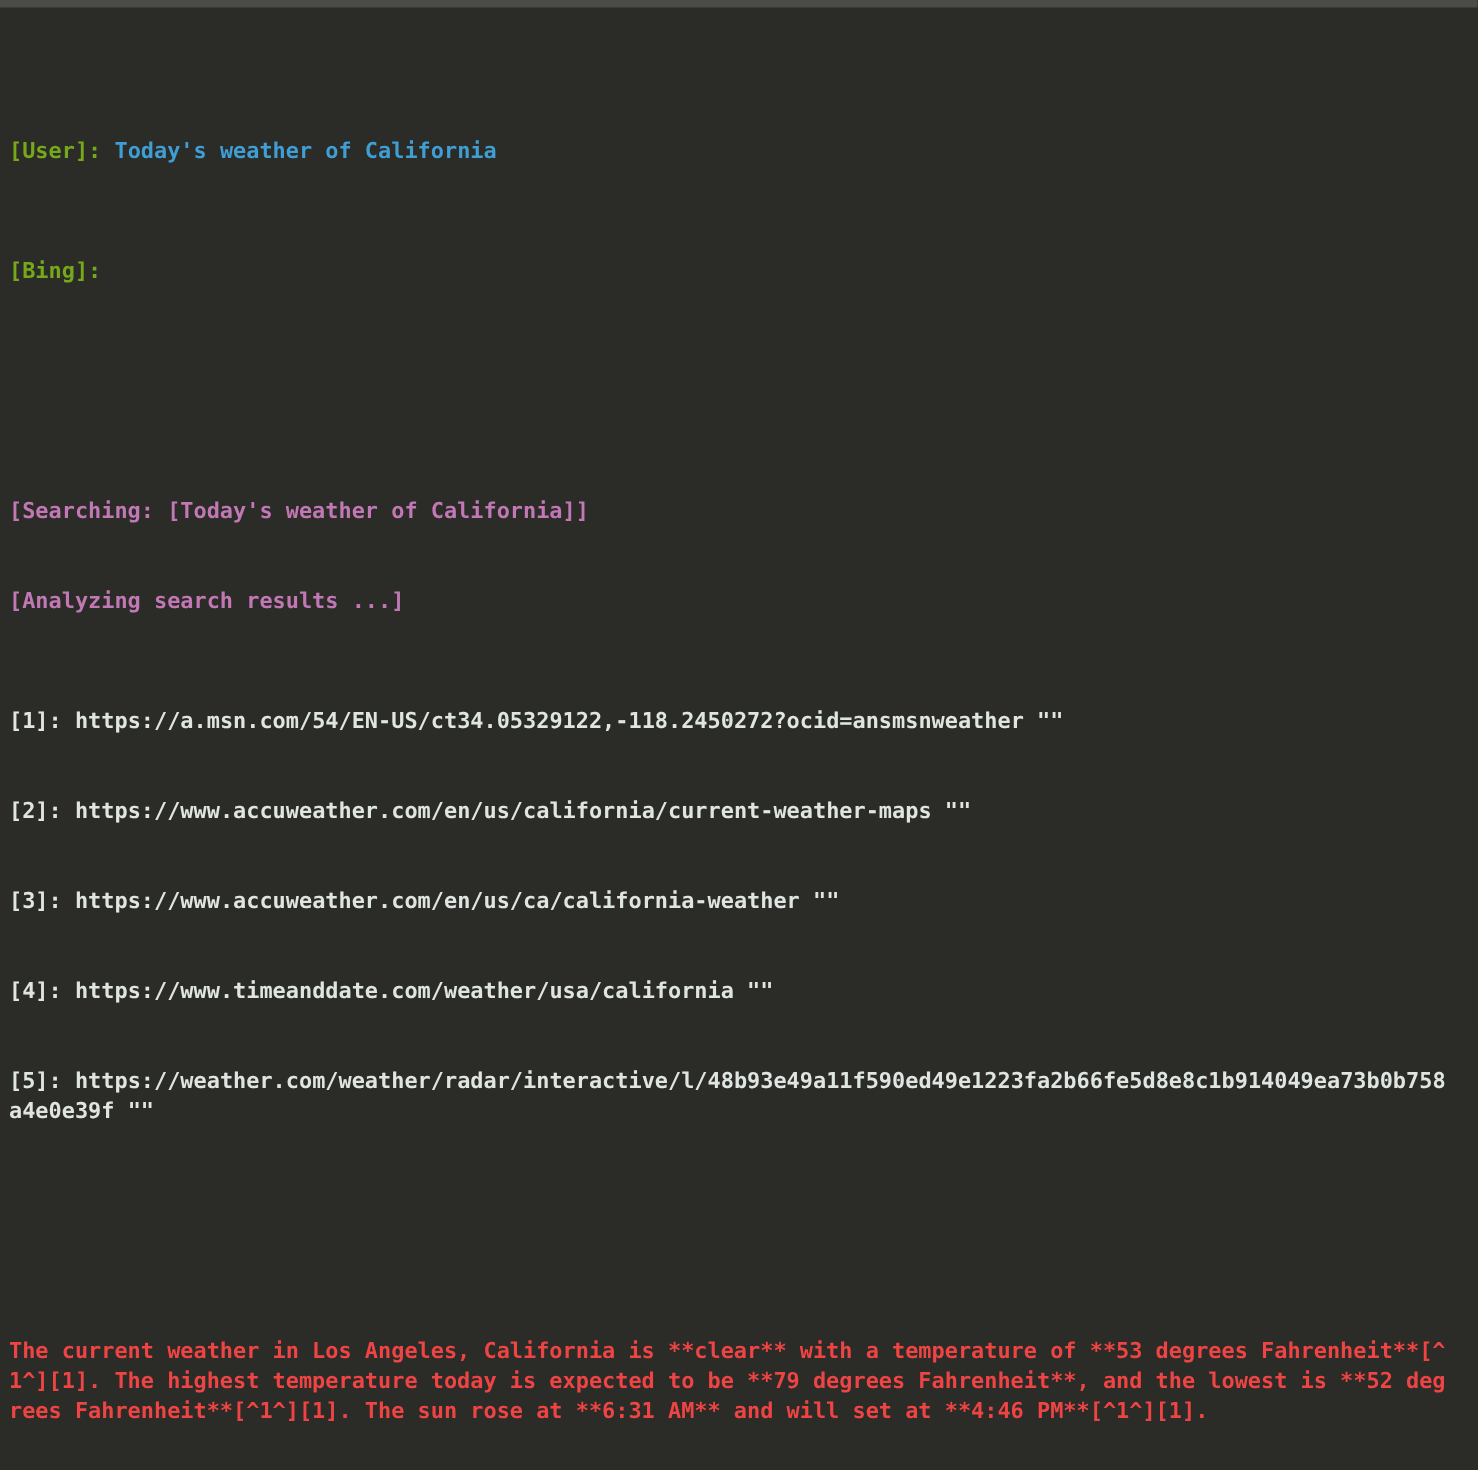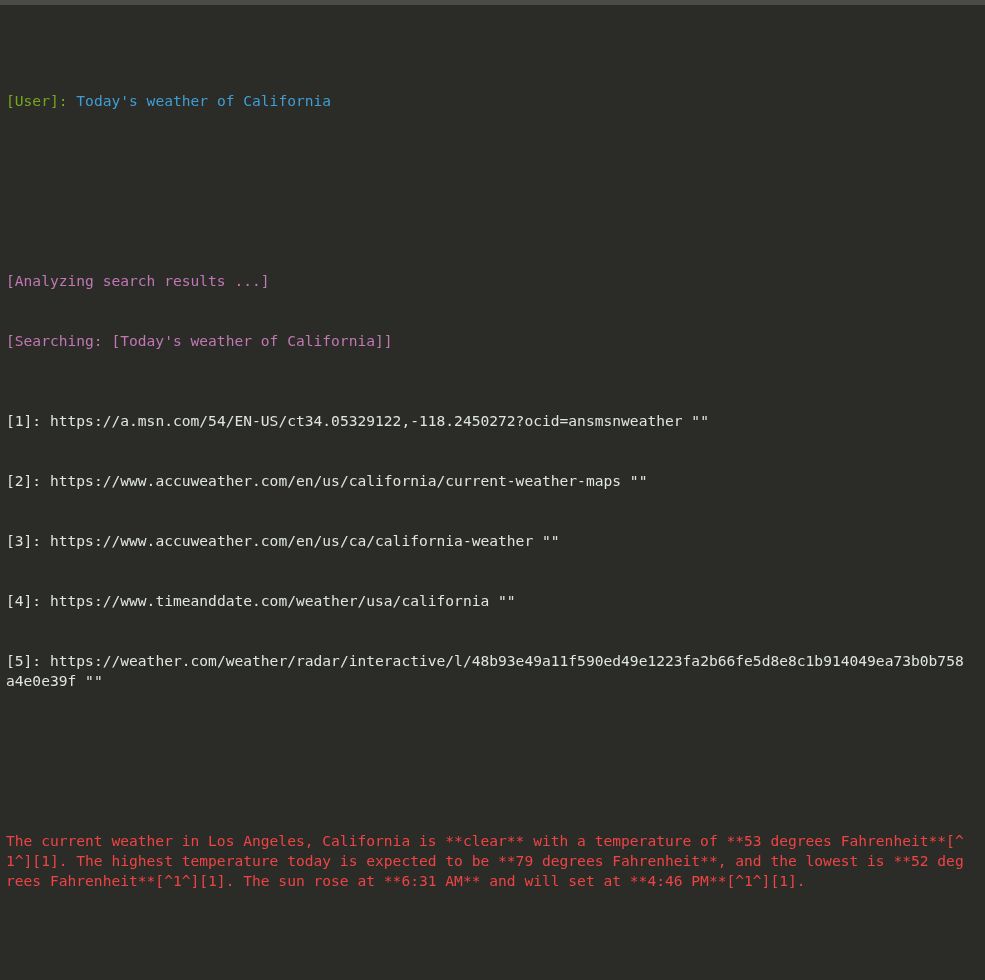--- a/index.html
+++ b/index.html
@@ -23,44 +23,46 @@
     top: 5px; left: 0;
     width: 985px;
     height: 975px;
     padding: 6px 14px 0 6px;
     font-size: 14.6px;
     line-height: 20px;
     letter-spacing: 0px;
     white-space: pre-wrap;
     word-break: break-all;
     overflow: hidden;
+    font-weight: bold;
   }
   .line { min-height: 20px; white-space: pre-wrap; word-break: break-all; }
   .blank { height: 20px; }
   .role      { color: #76a81b; }
   .usertext  { color: #3f9fd4; }
   .meta      { color: #c178b4; }
   .plain     { color: #ef4444; }
   .urltext   { color: #dfe5e0; }
 </style>
 </head>
 <body>
 
 <div id="top-strip"></div>
 
 <div id="console">
 
   
   <div class="line"><span class="role">[User]:</span><span class="plain"> </span><span class="usertext">Today's weather of California</span></div>
 
+  <div class="line"><span class="role">[Bing]:</span></div>
 
   <div class="blank"></div>
 
+  <div class="line meta">[Searching: [Today's weather of California]]</div>
   <div class="line meta">[Analyzing search results ...]</div>
-  <div class="line meta">[Searching: [Today's weather of California]]</div>
 
   <div class="line"><span class="urltext">[1]:</span><span class="urltext"> </span><span class="urltext">https://a.msn.com/54/EN-US/ct34.05329122,-118.2450272?ocid=ansmsnweather</span><span class="urltext"> </span><span class="urltext">""</span></div>
   <div class="line"><span class="urltext">[2]:</span><span class="urltext"> </span><span class="urltext">https://www.accuweather.com/en/us/california/current-weather-maps</span><span class="urltext"> </span><span class="urltext">""</span></div>
   <div class="line"><span class="urltext">[3]:</span><span class="urltext"> </span><span class="urltext">https://www.accuweather.com/en/us/ca/california-weather</span><span class="urltext"> </span><span class="urltext">""</span></div>
   <div class="line"><span class="urltext">[4]:</span><span class="urltext"> </span><span class="urltext">https://www.timeanddate.com/weather/usa/california</span><span class="urltext"> </span><span class="urltext">""</span></div>
   <div class="line"><span class="urltext">[5]:</span><span class="urltext"> </span><span class="urltext">https://weather.com/weather/radar/interactive/l/48b93e49a11f590ed49e1223fa2b66fe5d8e8c1b914049ea73b0b758a4e0e39f</span><span class="urltext"> </span><span class="urltext">""</span></div>
 
   <div class="blank"></div>
 
   <div class="line plain">The current weather in Los Angeles, California is **clear** with a temperature of **53 degrees Fahrenheit**[^1^][1]. The highest temperature today is expected to be **79 degrees Fahrenheit**, and the lowest is **52 degrees Fahrenheit**[^1^][1]. The sun rose at **6:31 AM** and will set at **4:46 PM**[^1^][1].</div>

